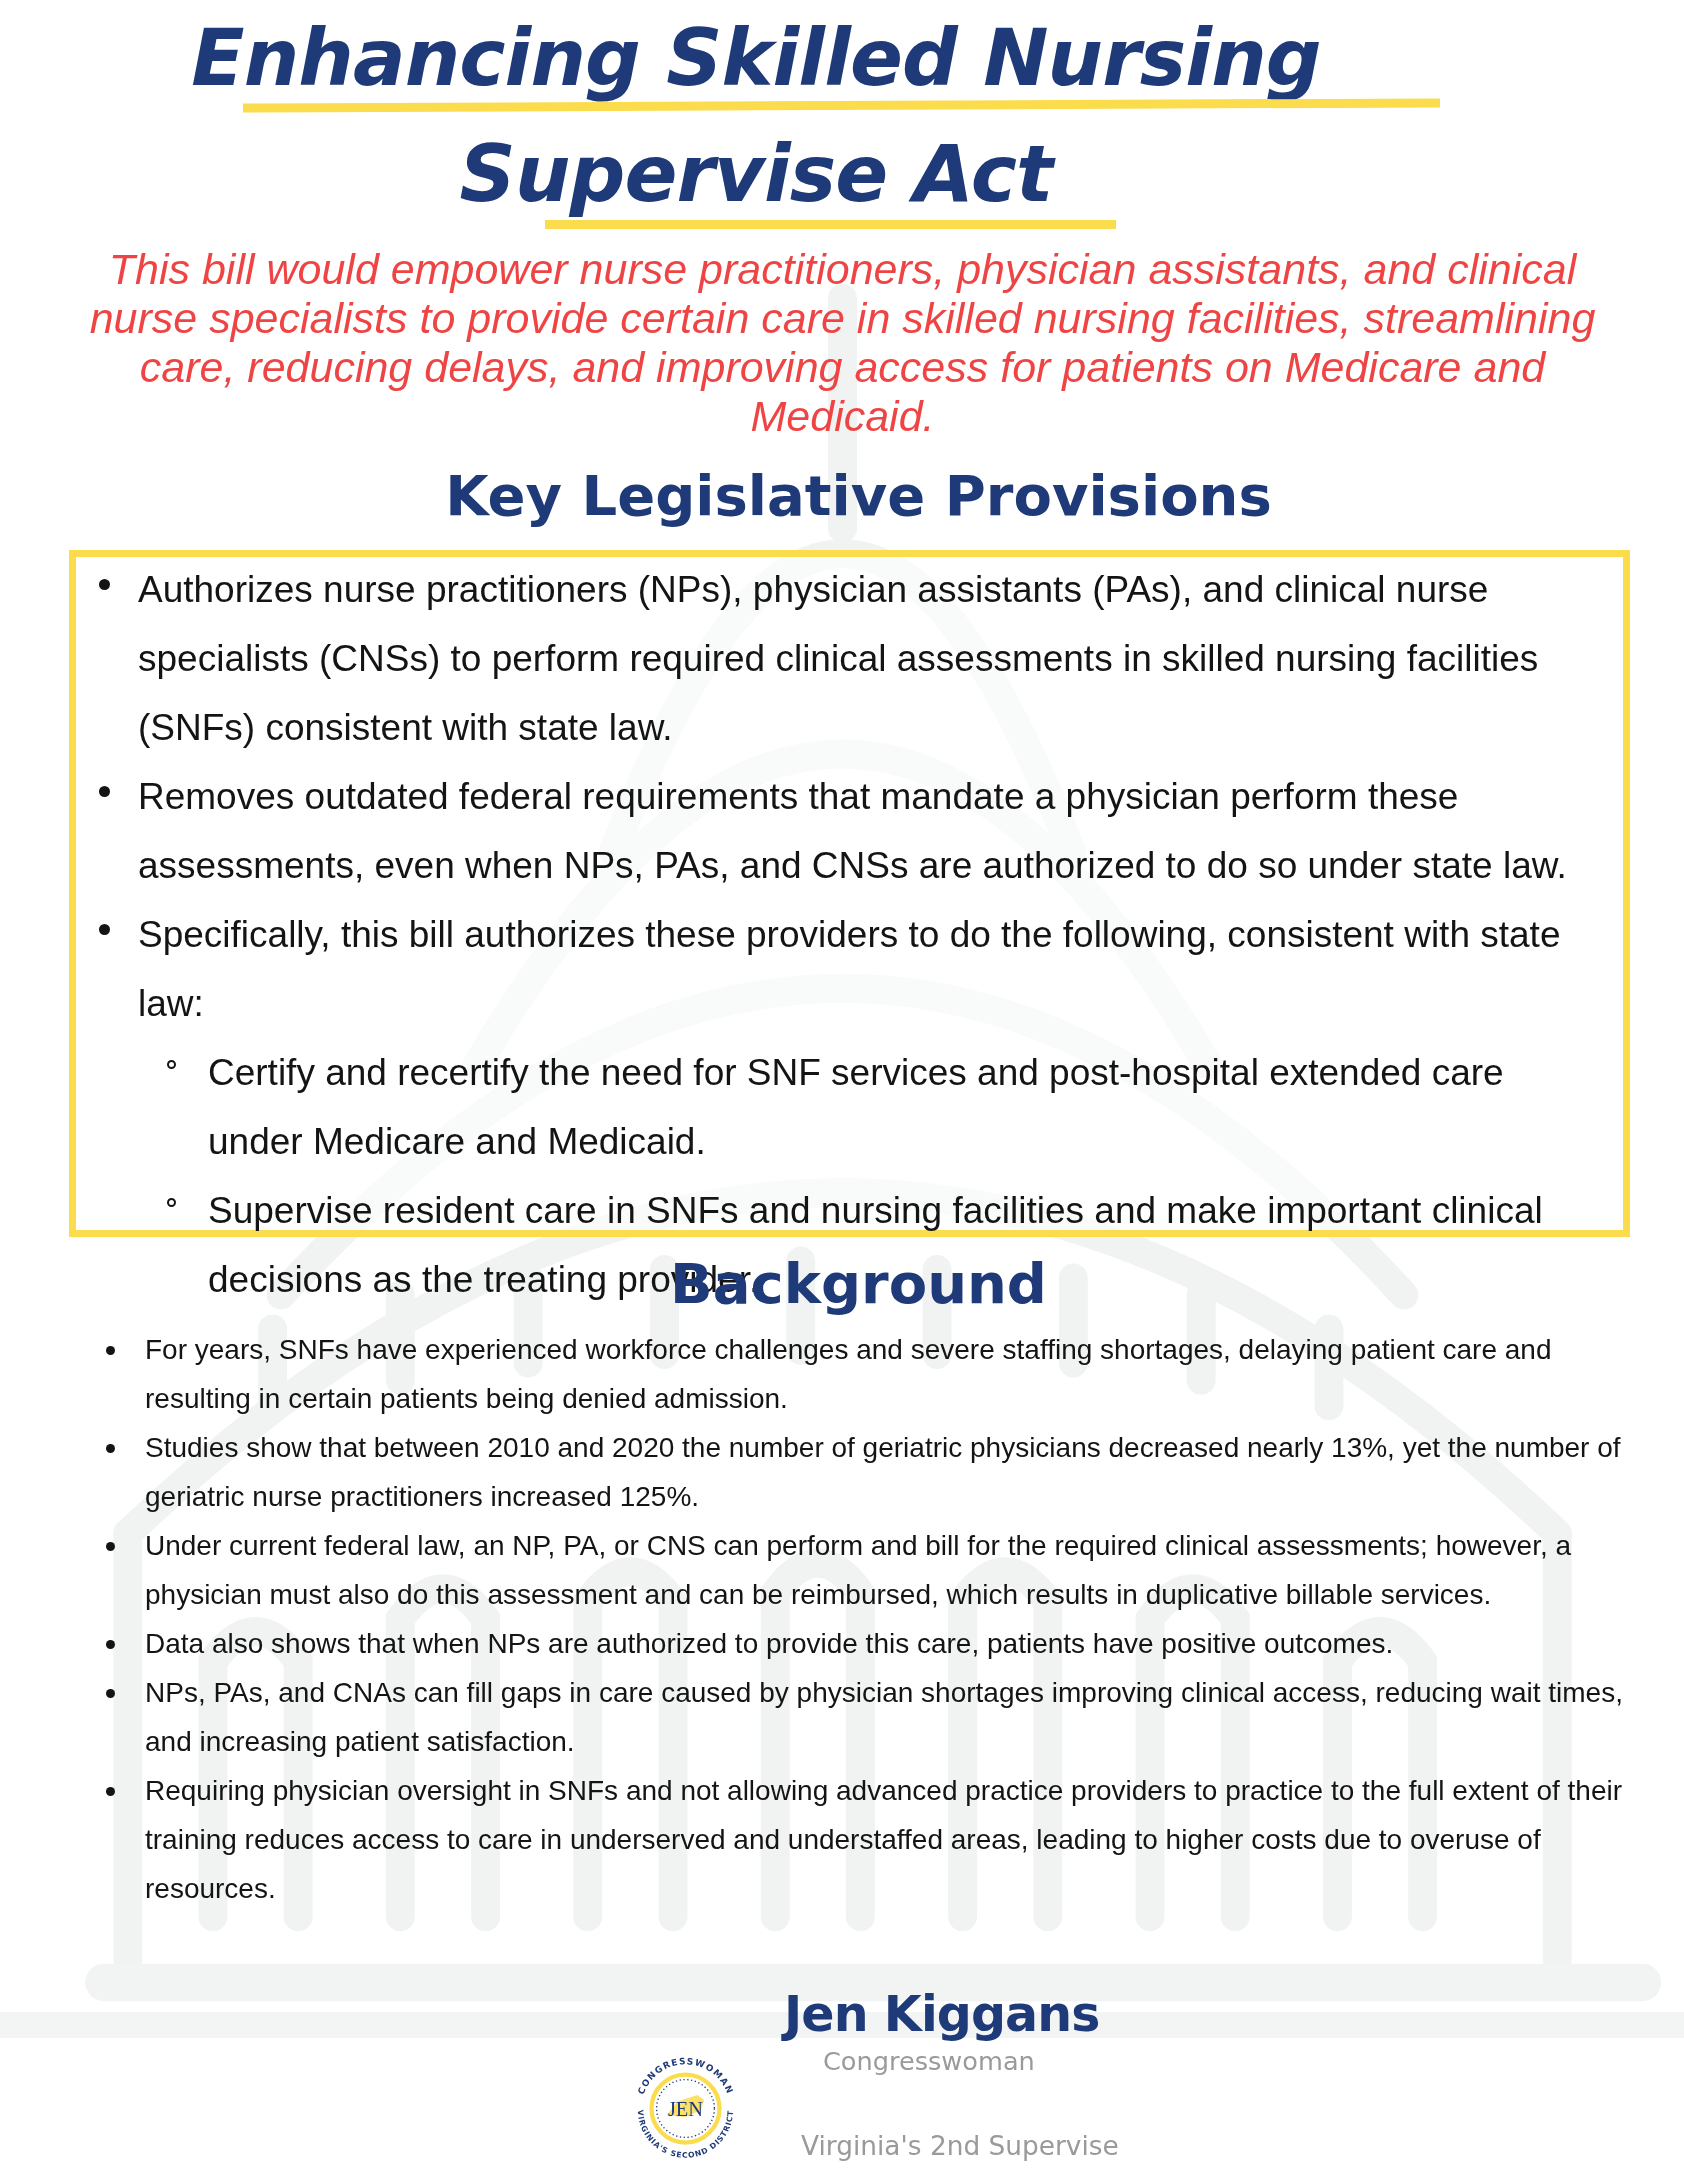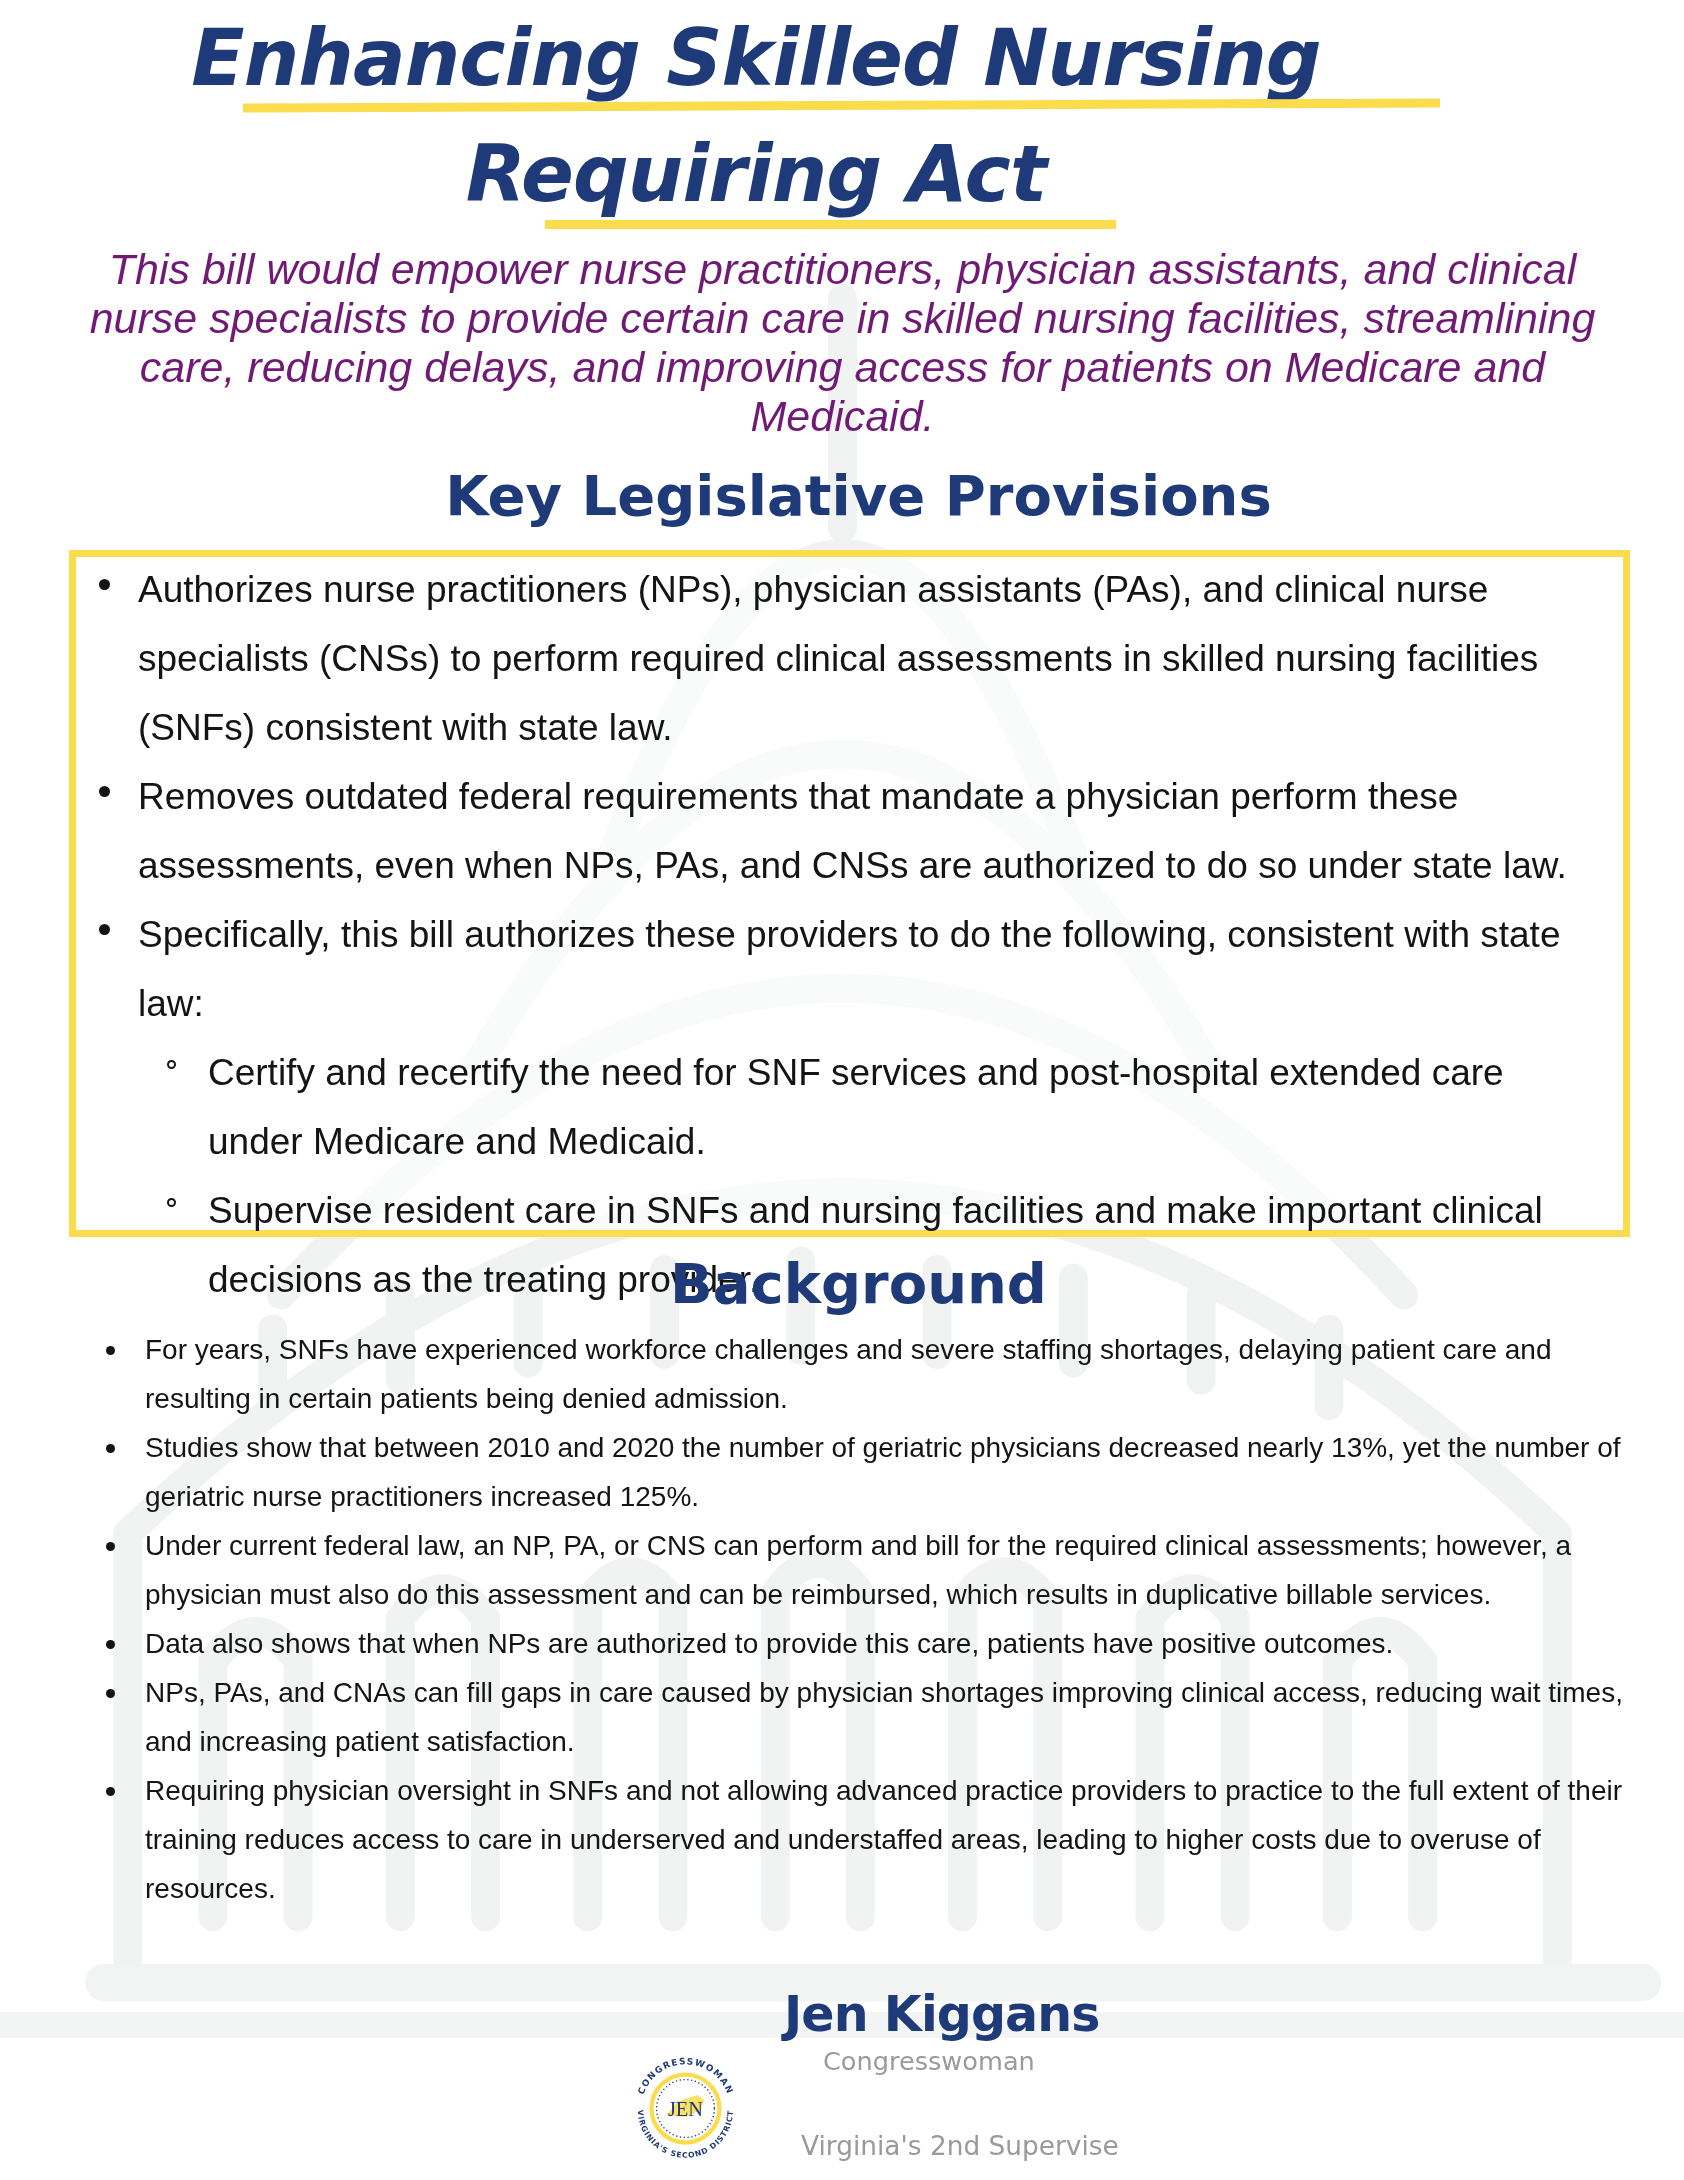--- a/index.html
+++ b/index.html
@@ -16,21 +16,21 @@
     color: #1f3a78; font-size: 78px; letter-spacing: -0.9px; line-height: 1; padding-left: 12px;
   }
   .t1 { top: 19px; }
   .t2 { top: 135px; }
   .ul { position: absolute; background: #fbdc4d; height: 9.4px; }
   .ul1 { left: 243px; width: 1197px; top: 101px; transform: rotate(-0.25deg); }
   .ul2 { left: 545px; width: 571px; top: 220px; }
 
   .intro {
     position: absolute; left: 85px; width: 1515px; top: 245px; text-align: center;
-    font-style: italic; font-size: 43px; line-height: 49px; color: #701a75;
+    font-style: italic; font-size: 43px; line-height: 49px; color: #ef4444;
     font-family: "Liberation Sans", sans-serif;
   }
   .h2 {
     position: absolute; left: 16px; width: 1685px; text-align: center;
     color: #1f3a78; font-weight: bold; font-size: 56px; line-height: 1;
     font-family: "DejaVu Sans", sans-serif;
   }
   .h2-prov { top: 468px; }
   .h2-bg { top: 1256px; }
 
@@ -84,21 +84,21 @@
     <path d="M1350 2250 L1350 1900 Q1400 1830 1450 1900 L1450 2250"></path>
     <path d="M1570 2250 L1570 1950 Q1620 1880 1670 1950 L1670 2250"></path>
     <path d="M320 1650 L320 1560 M470 1620 L470 1520 M620 1600 L620 1500 M780 1590 L780 1490 M940 1585 L940 1480 M1100 1590 L1100 1490 M1260 1600 L1260 1500 M1410 1620 L1410 1520 M1560 1650 L1560 1560"></path>
   </g>
   <rect x="100" y="2305" width="1850" height="44" rx="22" fill="#f2f4f4"></rect>
 </svg>
 
 <div class="layer">
   <div class="title-line t1">Enhancing Skilled Nursing</div>
   <div class="ul ul1"></div>
-  <div class="title-line t2">Requiring Act</div>
+  <div class="title-line t2">Supervise Act</div>
   <div class="ul ul2"></div>
 
   <div class="intro">This bill would empower nurse practitioners, physician assistants, and clinical nurse specialists to provide certain care in skilled nursing facilities, streamlining care, reducing delays, and improving access for patients on Medicare and Medicaid.</div>
 
   <div class="h2 h2-prov">Key Legislative Provisions</div>
 
   <div class="provbox"></div>
   <div class="provlist">
     <div class="bul">
       <span class="dot"></span>

